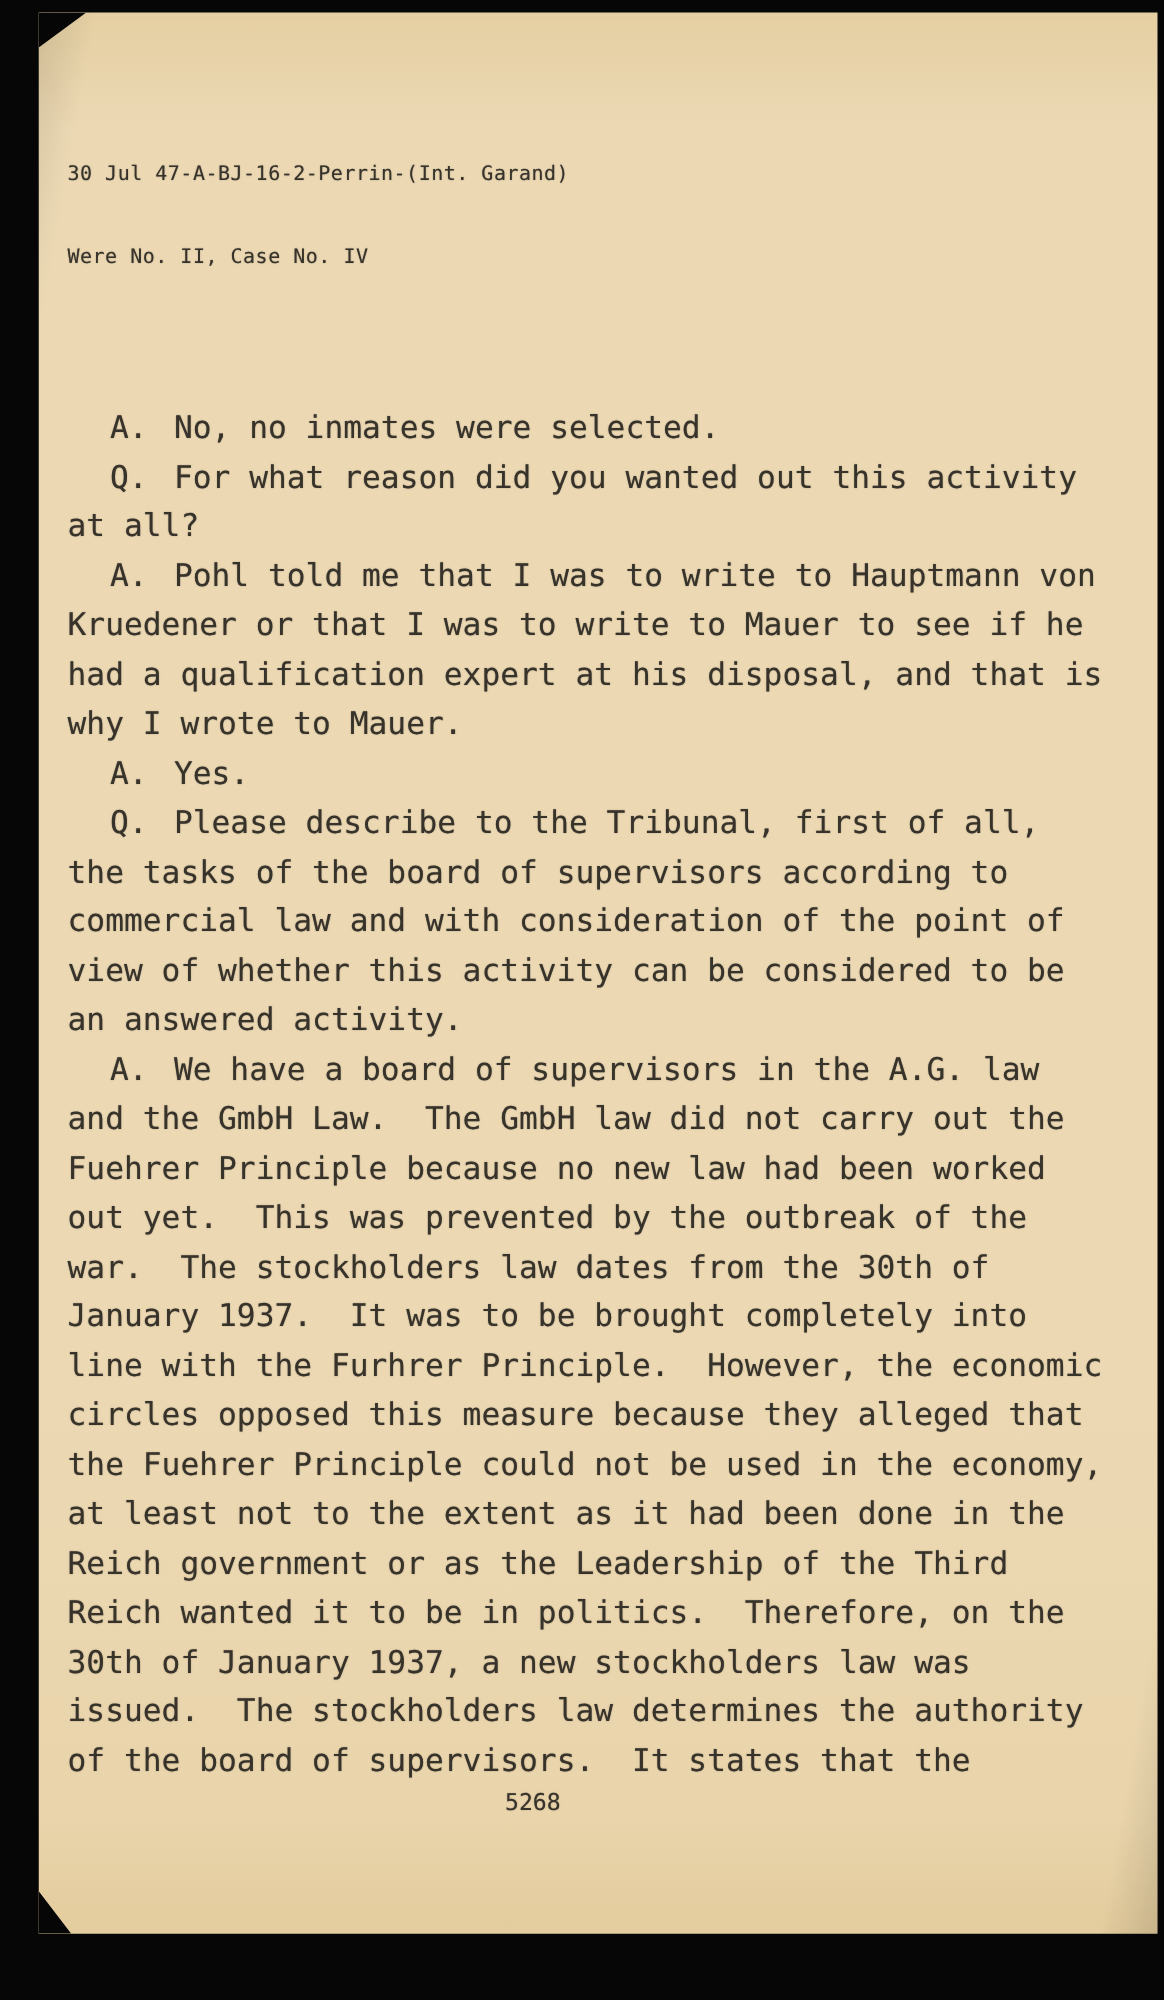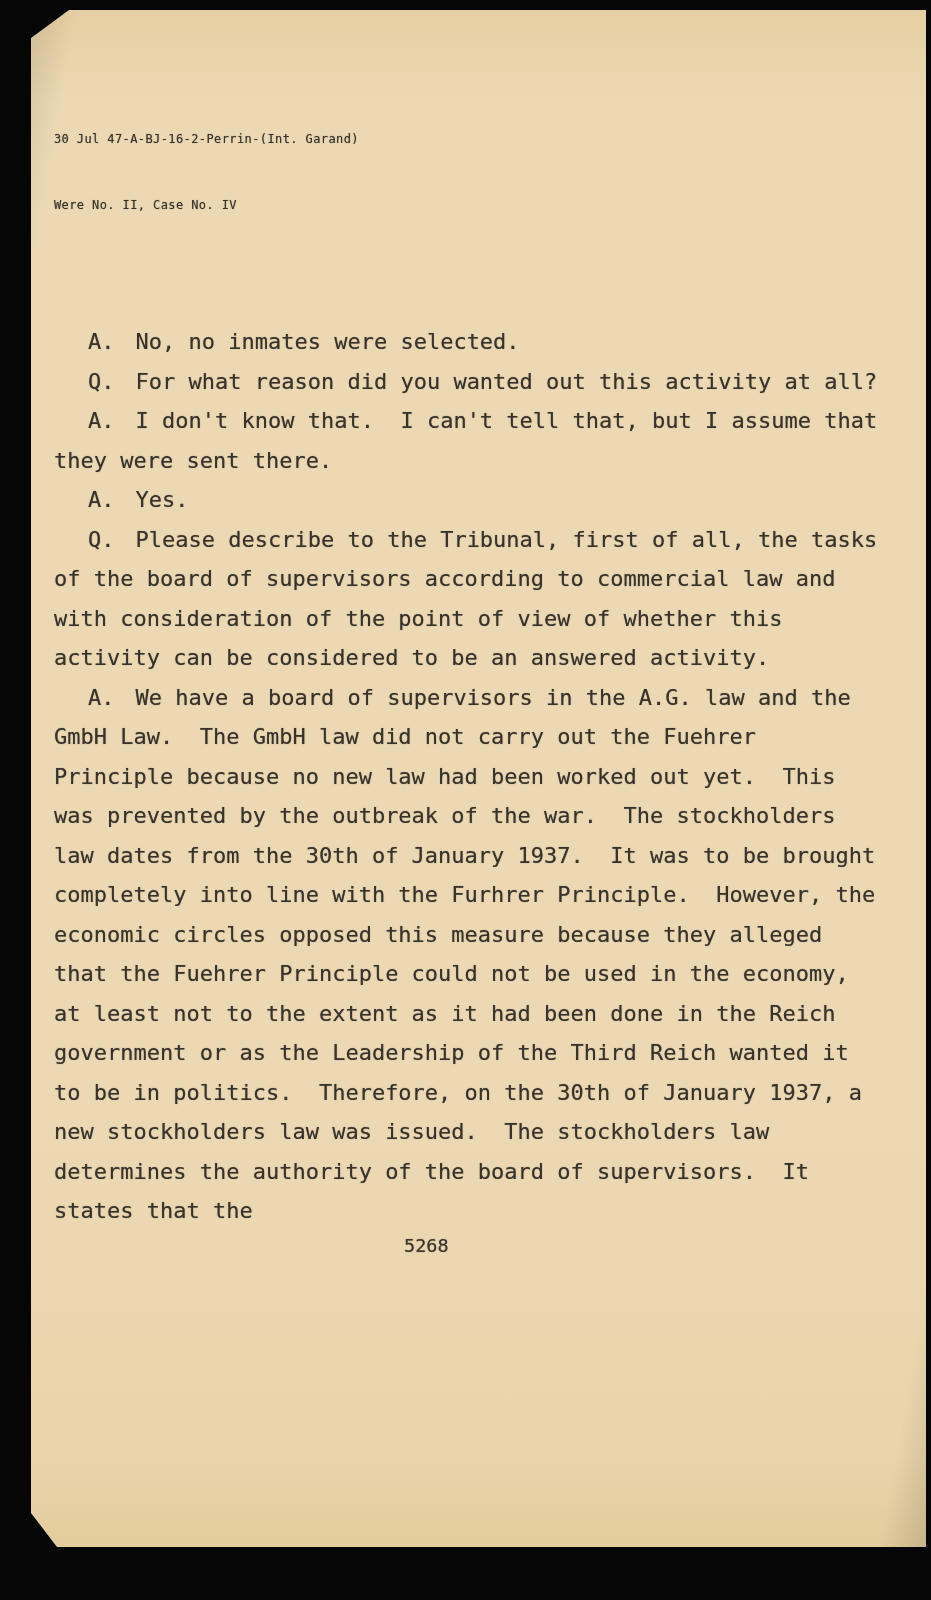--- a/index.html
+++ b/index.html
@@ -38,28 +38,28 @@
   }
   .content {
     position: absolute;
     left: 23px;
     top: 74px;
     width: 832px;
     color: #37332b;
     text-shadow: 0 0 1px rgba(55, 50, 40, 0.55);
   }
   .doc-header {
-    font-size: 12px;
+    font-size: 16px;
     line-height: 22px;
     letter-spacing: 0.4px;
     white-space: pre;
   }
   .doc-body {
     margin-top: 62px;
-    font-size: 22px;
+    font-size: 25px;
     line-height: 39.5px;
   }
   .para {
     margin: 0;
     text-indent: 34px;
     white-space: pre-wrap;
   }
   .speaker { margin-right: 21px; }
   .pagenum {
     font-size: 18.5px;
@@ -78,21 +78,21 @@
   <div class="content">
 
     <div class="doc-header">
       <div>30 Jul 47-A-BJ-16-2-Perrin-(Int. Garand)</div>
       <div>Were No. II, Case No. IV</div>
     </div>
 
     <div class="doc-body">
       <p class="para"><span class="speaker">A.</span><span>No, no inmates were selected.</span></p>
       <p class="para"><span class="speaker">Q.</span><span>For what reason did you wanted out this activity at all?</span></p>
-      <p class="para"><span class="speaker">A.</span><span>I don't know that.  I can't tell that, but I assume that they were sent there.</span></p>
+      <p class="para"><span class="speaker">A.</span><span>Pohl told me that I was to write to Hauptmann von Kruedener or that I was to write to Mauer to see if he had a qualification expert at his disposal, and that is why I wrote to Mauer.</span></p>
       <p class="para"><span class="speaker">A.</span><span>Yes.</span></p>
       <p class="para"><span class="speaker">Q.</span><span>Please describe to the Tribunal, first of all, the tasks of the board of supervisors according to commercial law and with consideration of the point of view of whether this activity can be considered to be an answered activity.</span></p>
       <p class="para"><span class="speaker">A.</span><span>We have a board of supervisors in the A.G. law and the GmbH Law.  The GmbH law did not carry out the Fuehrer Principle because no new law had been worked out yet.  This was prevented by the outbreak of the war.  The stockholders law dates from the 30th of January 1937.  It was to be brought completely into line with the Furhrer Principle.  However, the economic circles opposed this measure because they alleged that the Fuehrer Principle could not be used in the economy, at least not to the extent as it had been done in the Reich government or as the Leadership of the Third Reich wanted it to be in politics.  Therefore, on the 30th of January 1937, a new stockholders law was issued.  The stockholders law determines the authority of the board of supervisors.  It states that the</span></p>
     </div>
 
     <div class="pagenum">5268</div>
 
   </div>
 </div>
 

